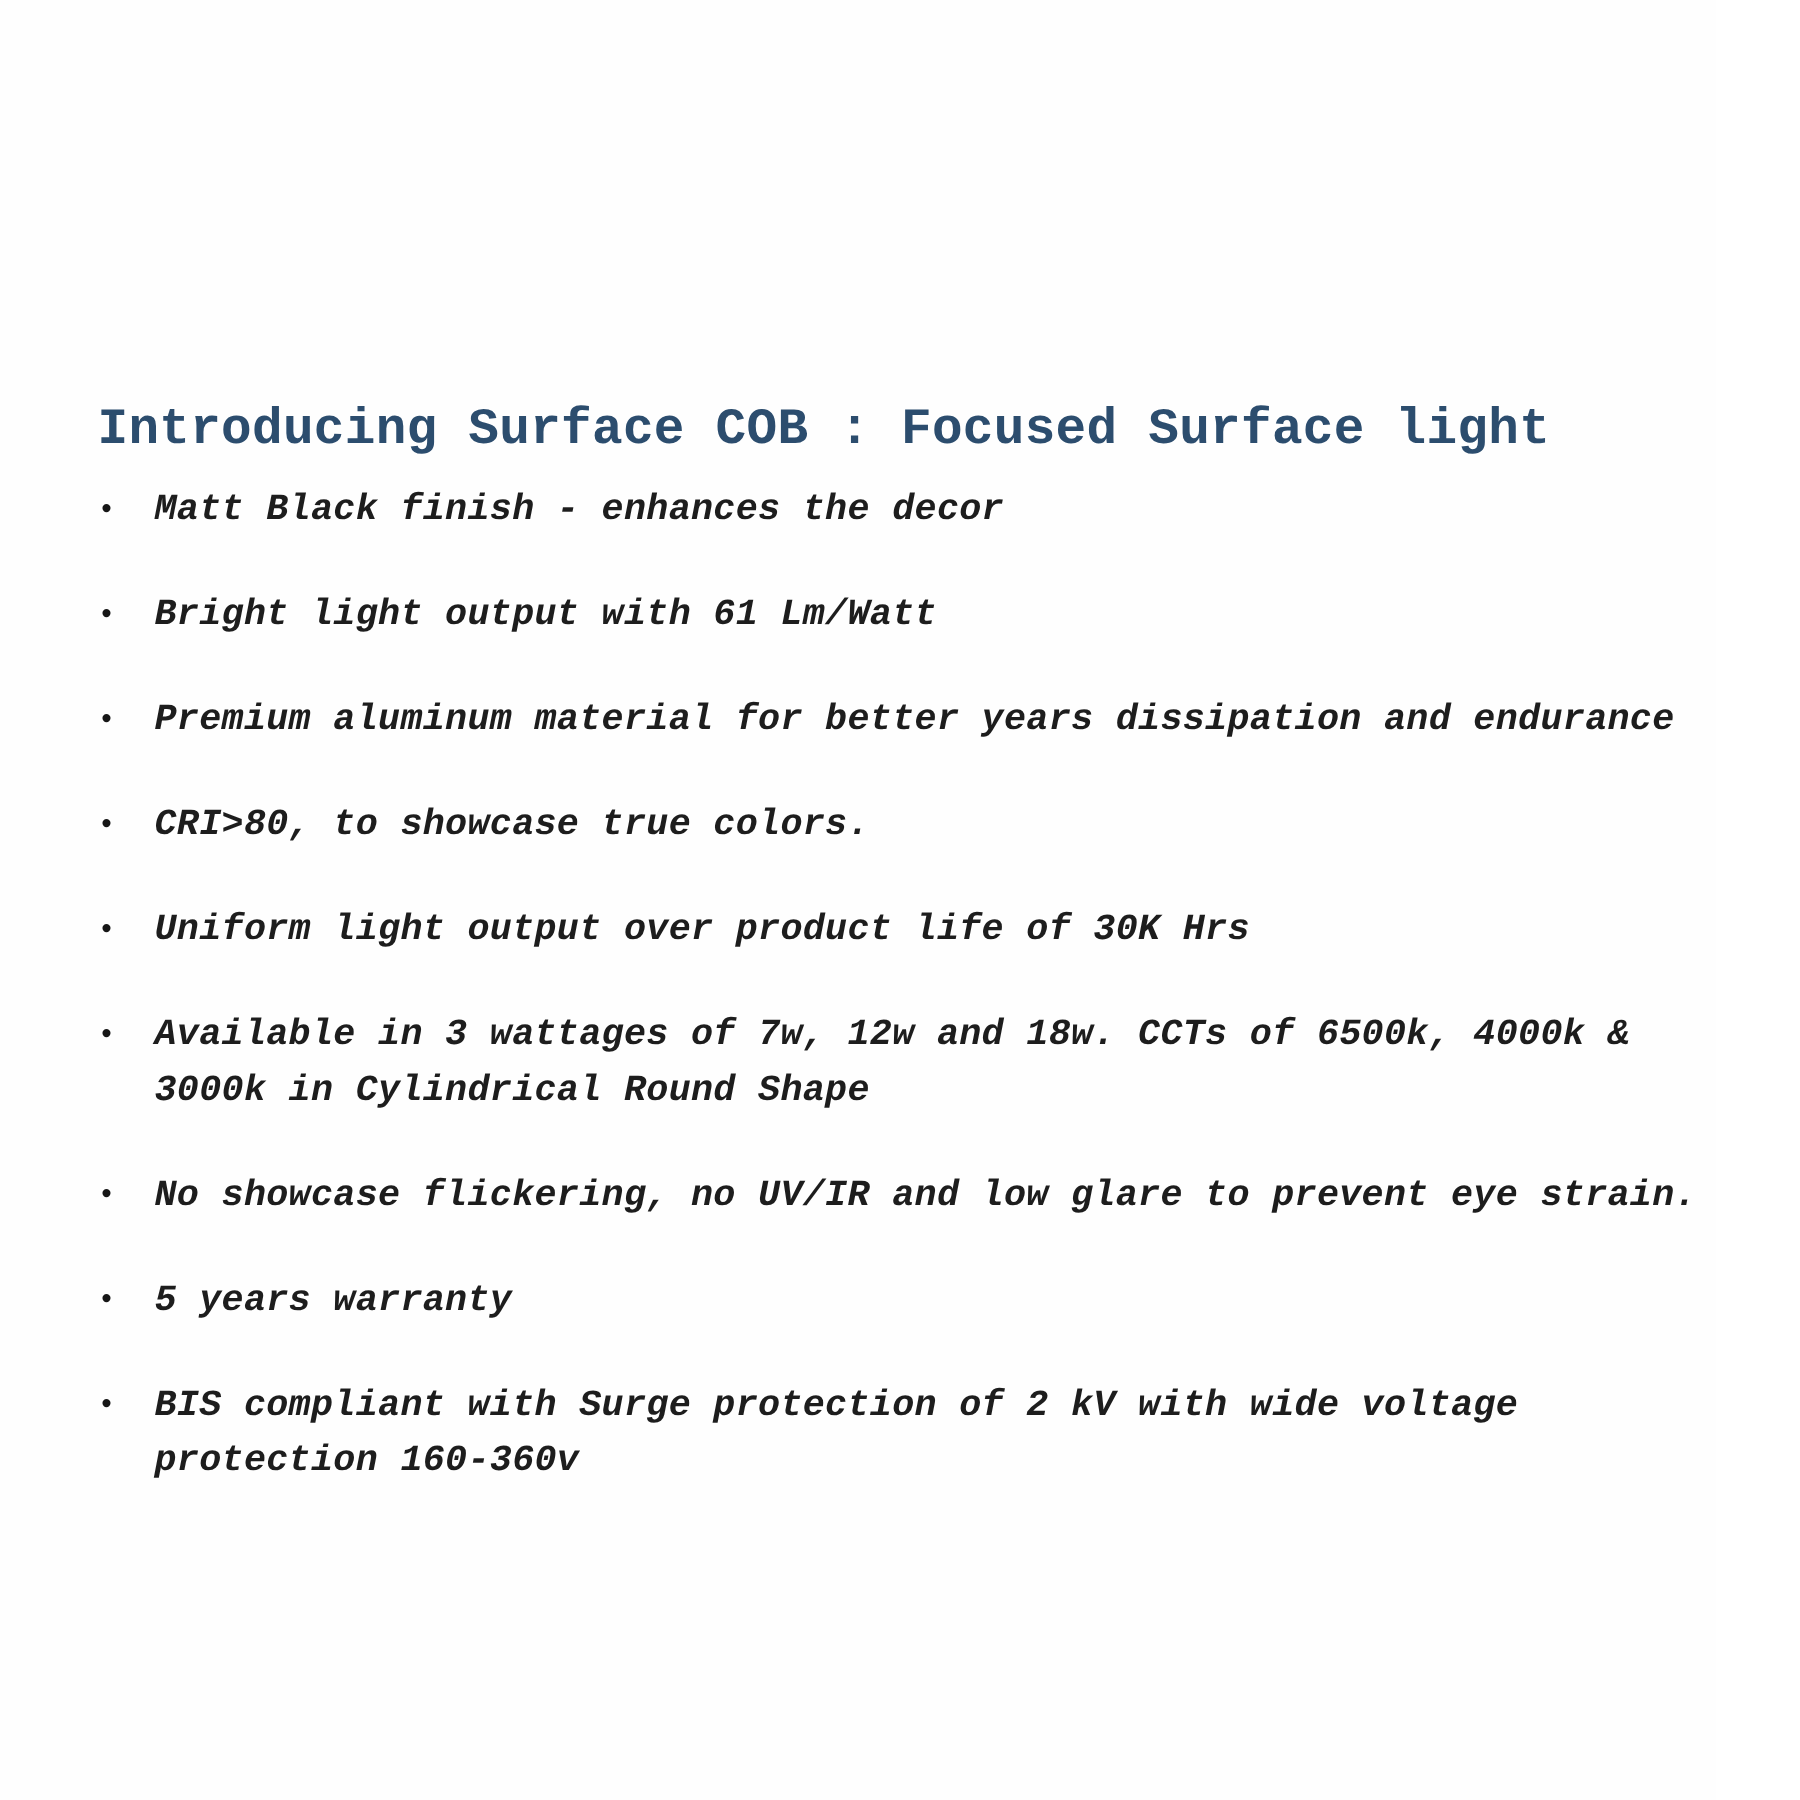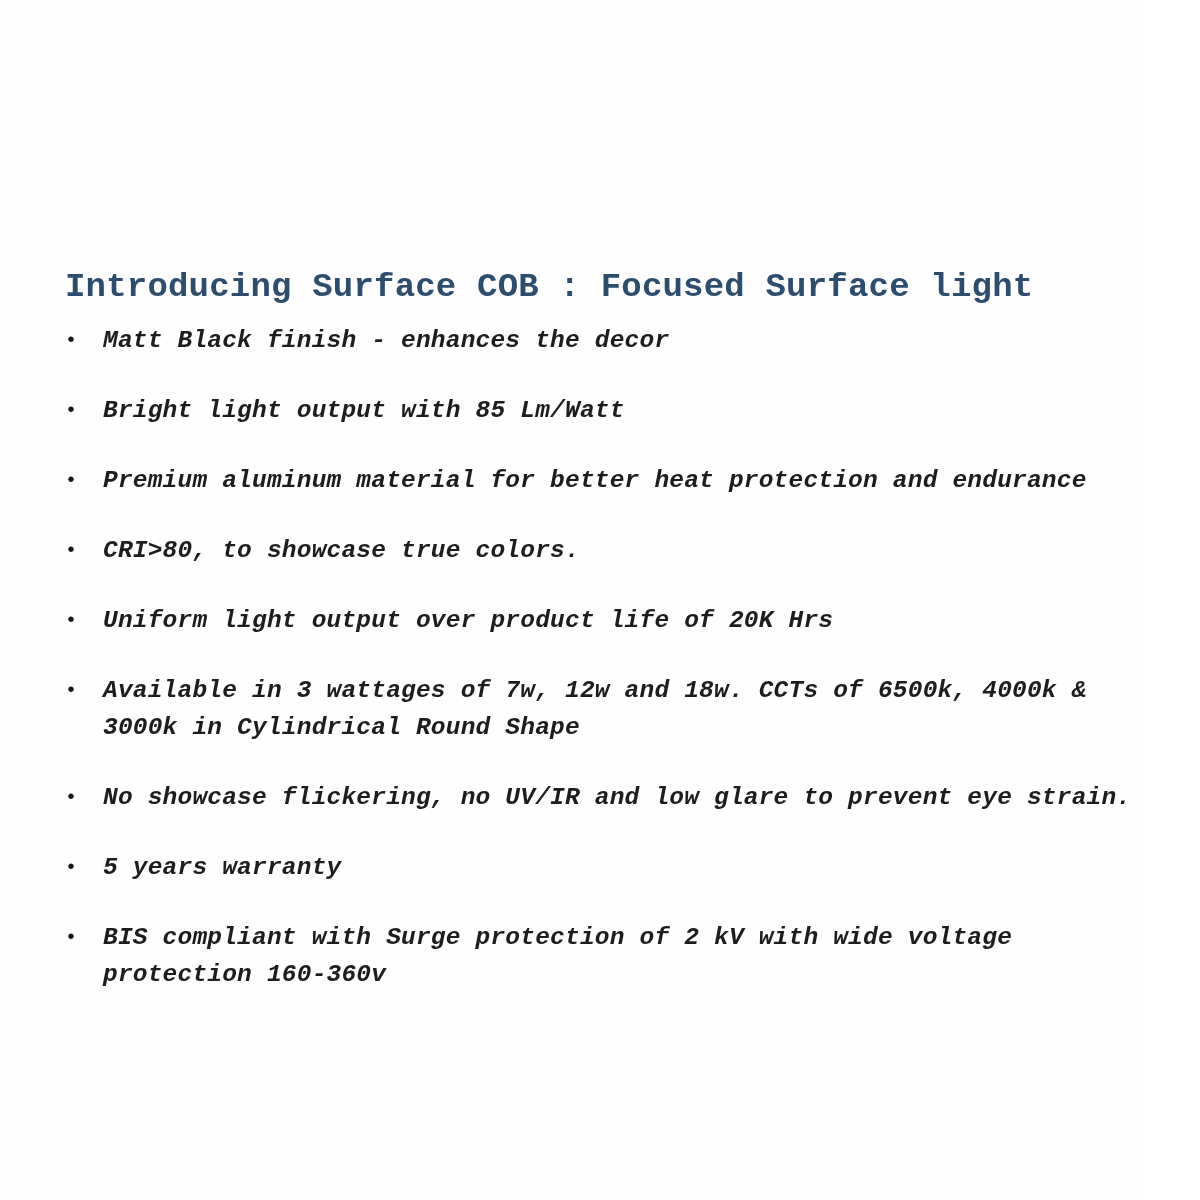--- a/index.html
+++ b/index.html
@@ -73,36 +73,36 @@
 
     <div class="bullet-list">
 
       <div class="bullet-item">
         <span class="bullet-marker">•</span>
         <span class="bullet-text">Matt Black finish - enhances the decor</span>
       </div>
 
       <div class="bullet-item">
         <span class="bullet-marker">•</span>
-        <span class="bullet-text">Bright light output with 85 Lm/Watt</span>
+        <span class="bullet-text">Bright light output with 61 Lm/Watt</span>
       </div>
 
       <div class="bullet-item">
         <span class="bullet-marker">•</span>
-        <span class="bullet-text">Premium aluminum material for better heat protection and endurance</span>
+        <span class="bullet-text">Premium aluminum material for better years dissipation and endurance</span>
       </div>
 
       <div class="bullet-item">
         <span class="bullet-marker">•</span>
         <span class="bullet-text">CRI&gt;80, to showcase true colors.</span>
       </div>
 
       <div class="bullet-item">
         <span class="bullet-marker">•</span>
-        <span class="bullet-text">Uniform light output over product life of 20K Hrs</span>
+        <span class="bullet-text">Uniform light output over product life of 30K Hrs</span>
       </div>
 
       <div class="bullet-item">
         <span class="bullet-marker">•</span>
         <span class="bullet-text">Available in 3 wattages of 7w, 12w and 18w. CCTs of 6500k, 4000k &amp; 3000k in Cylindrical Round Shape</span>
       </div>
 
       <div class="bullet-item">
         <span class="bullet-marker">•</span>
         <span class="bullet-text">No showcase flickering, no UV/IR and low glare to prevent eye strain.</span>

